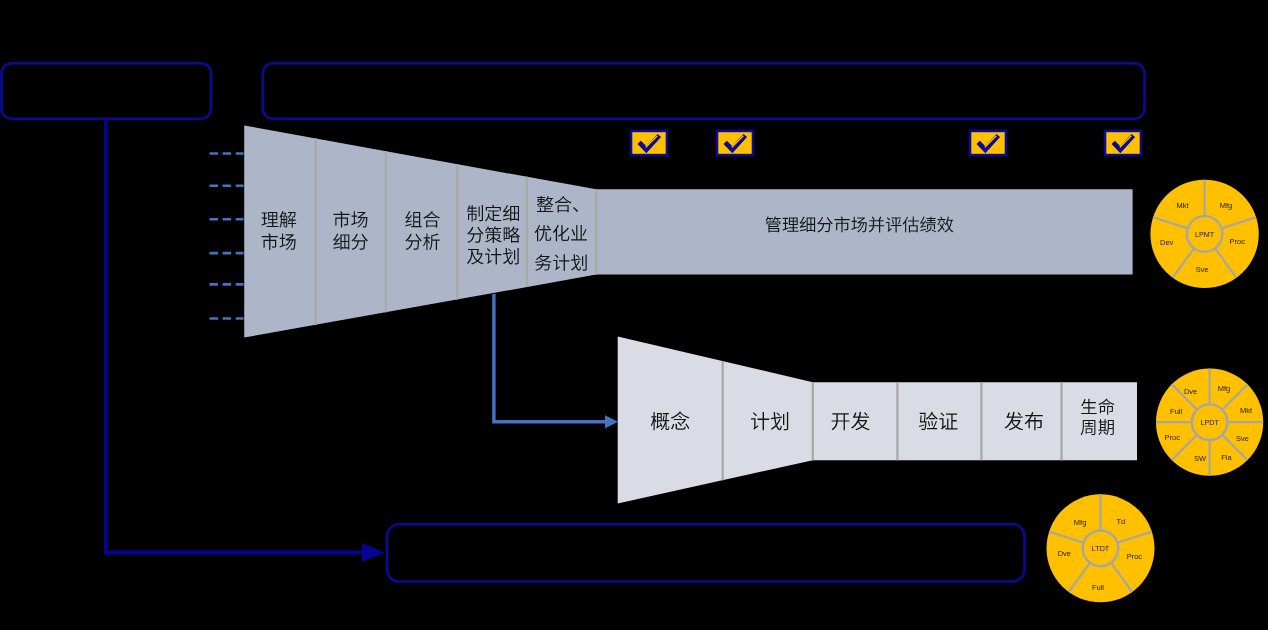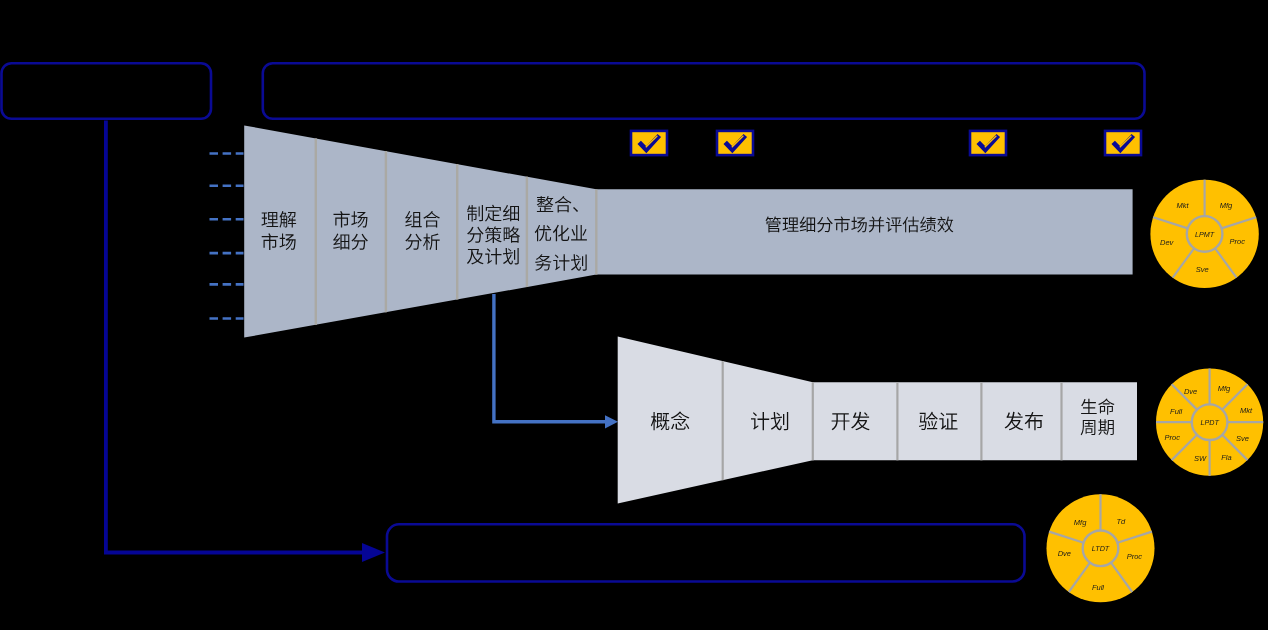--- a/index.html
+++ b/index.html
@@ -1,15 +1,15 @@
 <!DOCTYPE html>
 <html><head><meta charset="utf-8">
 <style>
 html,body{margin:0;padding:0;background:#000;}
-#stage{position:relative;width:1268px;height:630px;overflow:hidden;font-family:"Liberation Sans",sans-serif;font-style:italic;}
+#stage{position:relative;width:1268px;height:630px;overflow:hidden;font-family:"Liberation Sans",sans-serif;}
 </style></head>
 <body>
 <div id="stage"><svg width="1268" height="630" viewBox="0 0 1268 630">
       <rect x="0" y="0" width="1268" height="630" fill="#000000"></rect>
       <rect x="1.5" y="63.2" width="209.5" height="55.6" rx="10" fill="none" stroke="#0a0a94" stroke-width="2.6"></rect>
       <rect x="262.8" y="63.2" width="881.7" height="55.6" rx="10" fill="none" stroke="#0a0a94" stroke-width="2.6"></rect>
       <rect x="387" y="524.3" width="637.5" height="57.2" rx="12" fill="none" stroke="#0a0a94" stroke-width="2.6"></rect>
       <path d="M105.9 120.5 V552.5 H362" fill="none" stroke="#050595" stroke-width="3.8"></path>
       <polygon points="362,543.1 362,561.9 385,552.5" fill="#050595"></polygon>
       <line x1="209.5" y1="153.5" x2="243.5" y2="153.5" stroke="#4472c4" stroke-width="2.6" stroke-dasharray="8.5 4.6"></line>

